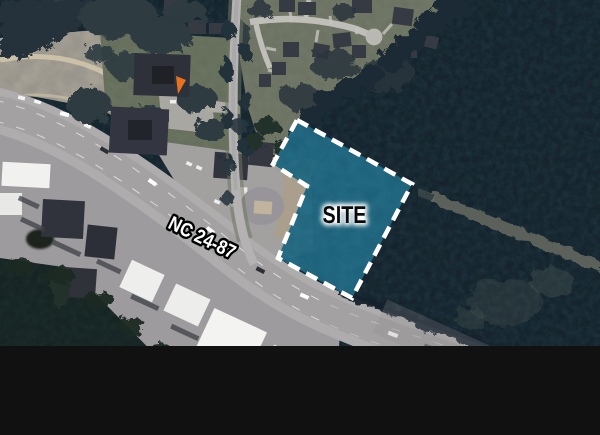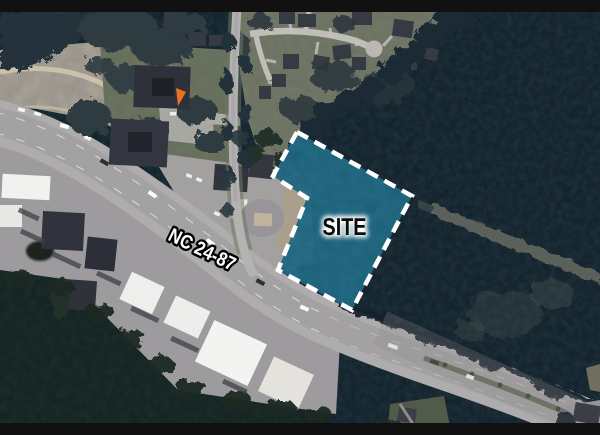--- a/index.html
+++ b/index.html
@@ -1,16 +1,16 @@
 <!DOCTYPE html>
 <html><head>
 <meta charset="utf-8">
 <style>
 html,body{margin:0;padding:0;background:#111;}
-#wrap{width:600px;height:411px;overflow:hidden;position:relative;font-family:"Liberation Sans",sans-serif;margin-top:12px;}
+#wrap{width:600px;height:346px;overflow:hidden;position:relative;font-family:"Liberation Sans",sans-serif;}
 </style>
 </head>
 <body>
 <div id="wrap">
 <svg width="600" height="435" viewBox="0 0 600 435" xmlns="http://www.w3.org/2000/svg">
 <defs>
 <filter id="fForestLight" x="0%" y="0%" width="100%" height="100%">
  <feTurbulence type="fractalNoise" baseFrequency="0.14" numOctaves="4" seed="7" result="t"></feTurbulence>
  <feColorMatrix in="t" type="luminanceToAlpha" result="a"></feColorMatrix>
  <feFlood flood-color="#44586a" result="c"></feFlood>

